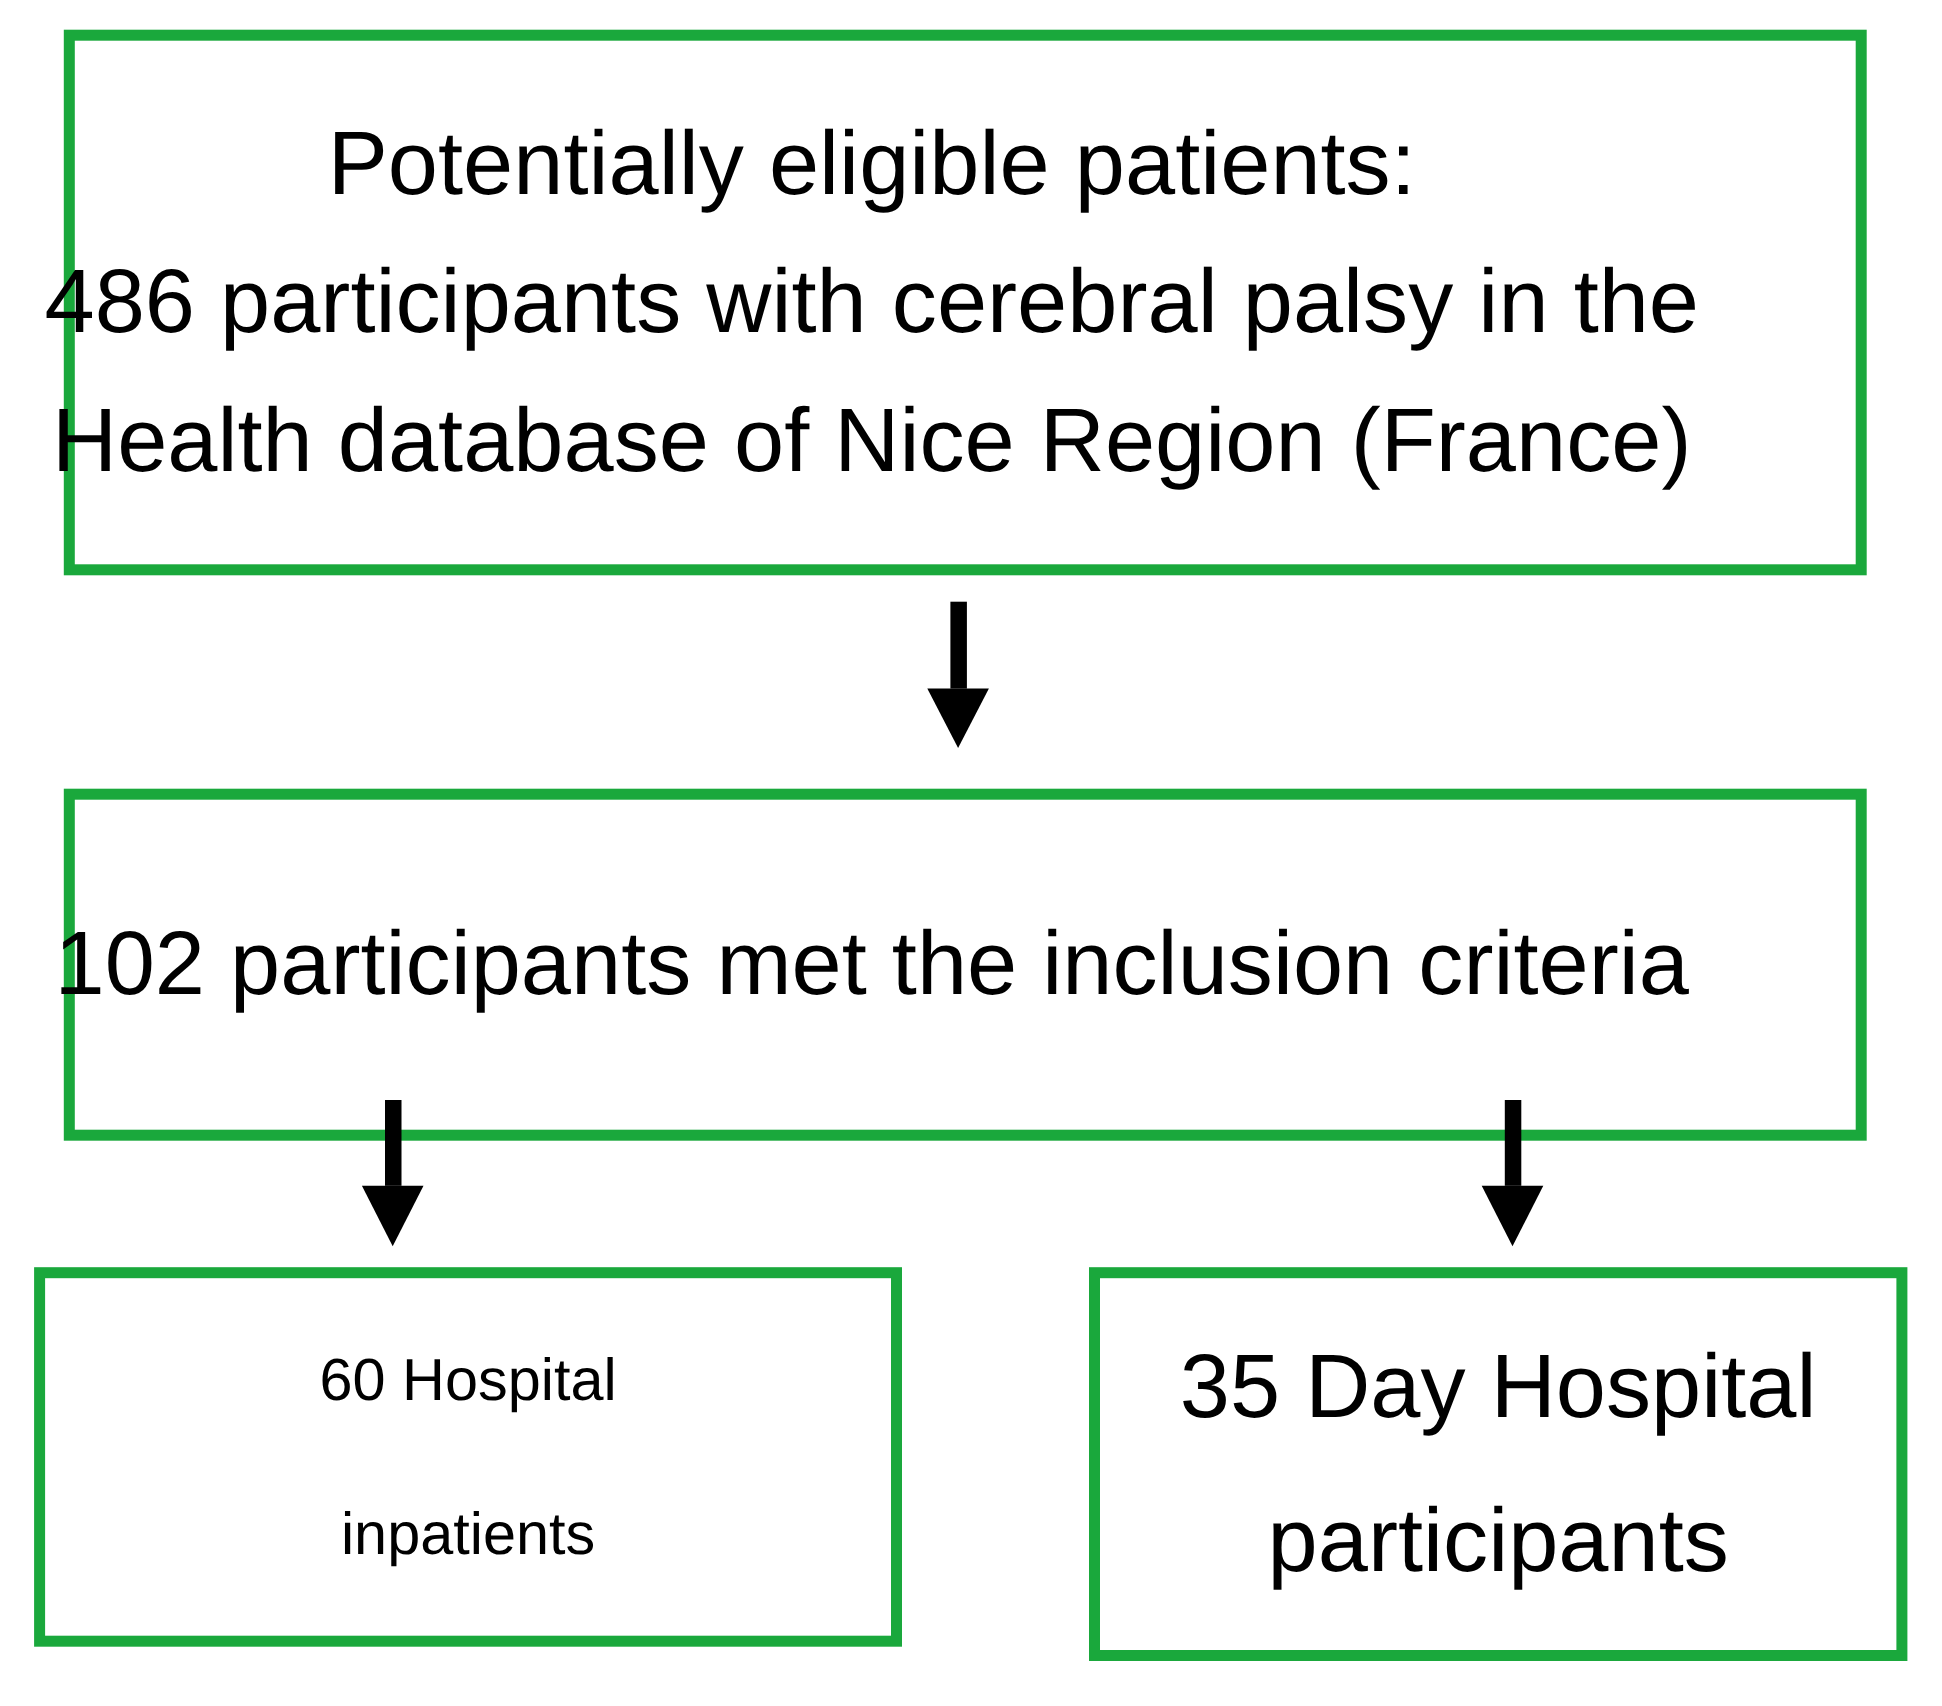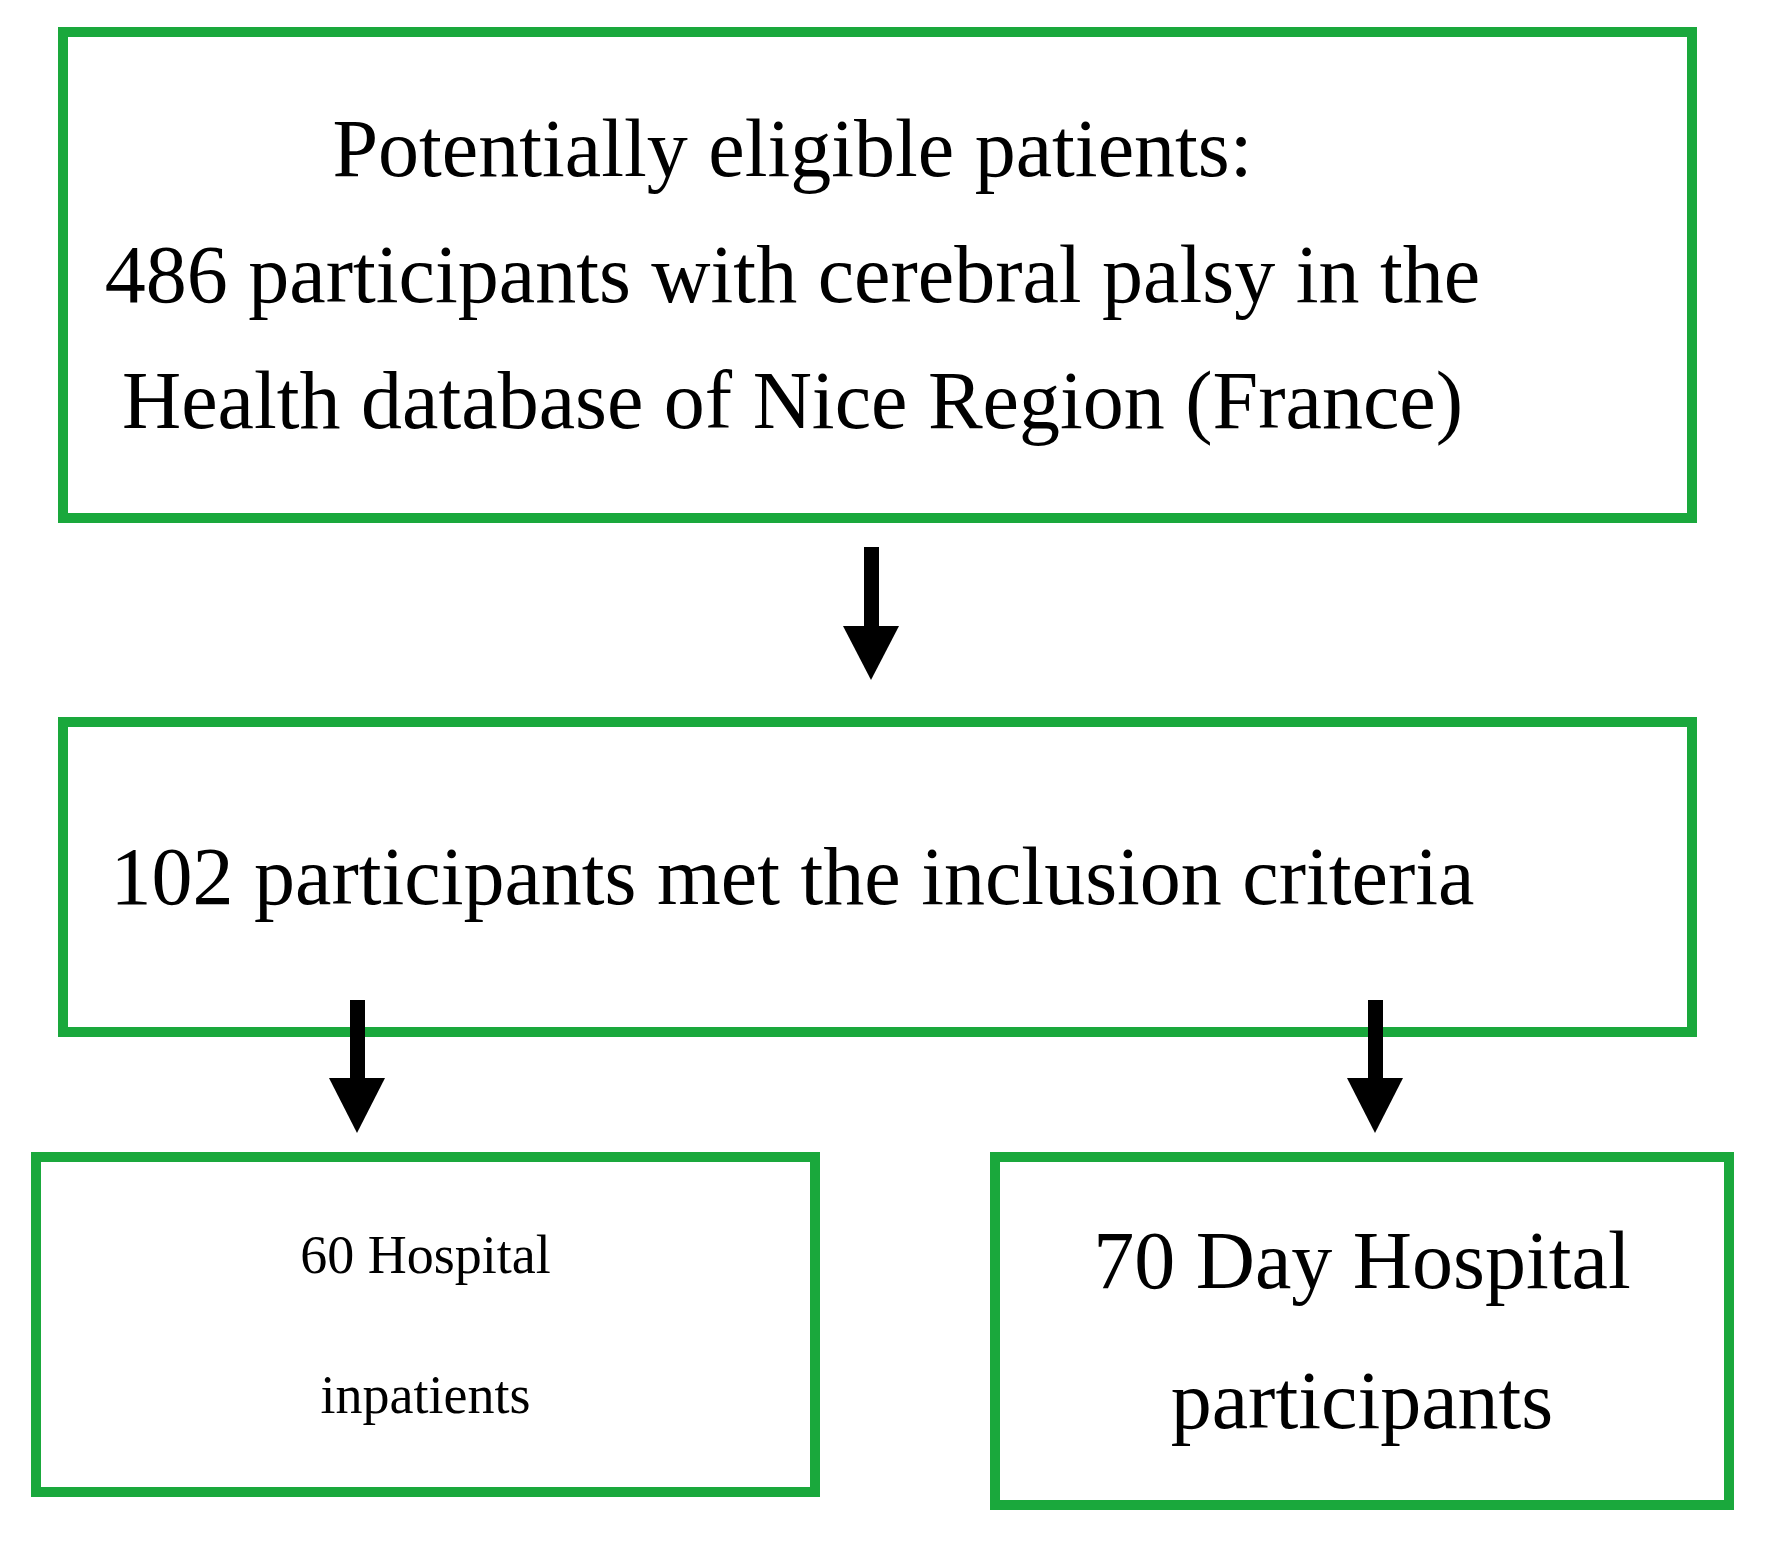--- a/index.html
+++ b/index.html
@@ -11,21 +11,21 @@
   html, body {
     margin: 0;
     padding: 0;
     background: var(--bg);
   }
   .canvas {
     position: relative;
     width: 1765px;
     height: 1551px;
     background: var(--bg);
-    font-family: Liberation Serif, serif;
+    font-family: Liberation Sans, sans-serif;
     color: var(--text);
     overflow: hidden;
   }
   .box {
     position: absolute;
     box-sizing: border-box;
     border: 10px solid var(--box-border);
     background: var(--bg);
     display: flex;
     flex-direction: column;
@@ -117,17 +117,17 @@
     <div class="stem"></div>
     <div class="head"></div>
   </div>
 
   <div class="box box-left">
     <div class="line">60 Hospital</div>
     <div class="line">inpatients</div>
   </div>
 
   <div class="box box-right">
-    <div class="line">70 Day Hospital</div>
+    <div class="line">35 Day Hospital</div>
     <div class="line">participants</div>
   </div>
 
 </div>
 
 </body></html>

